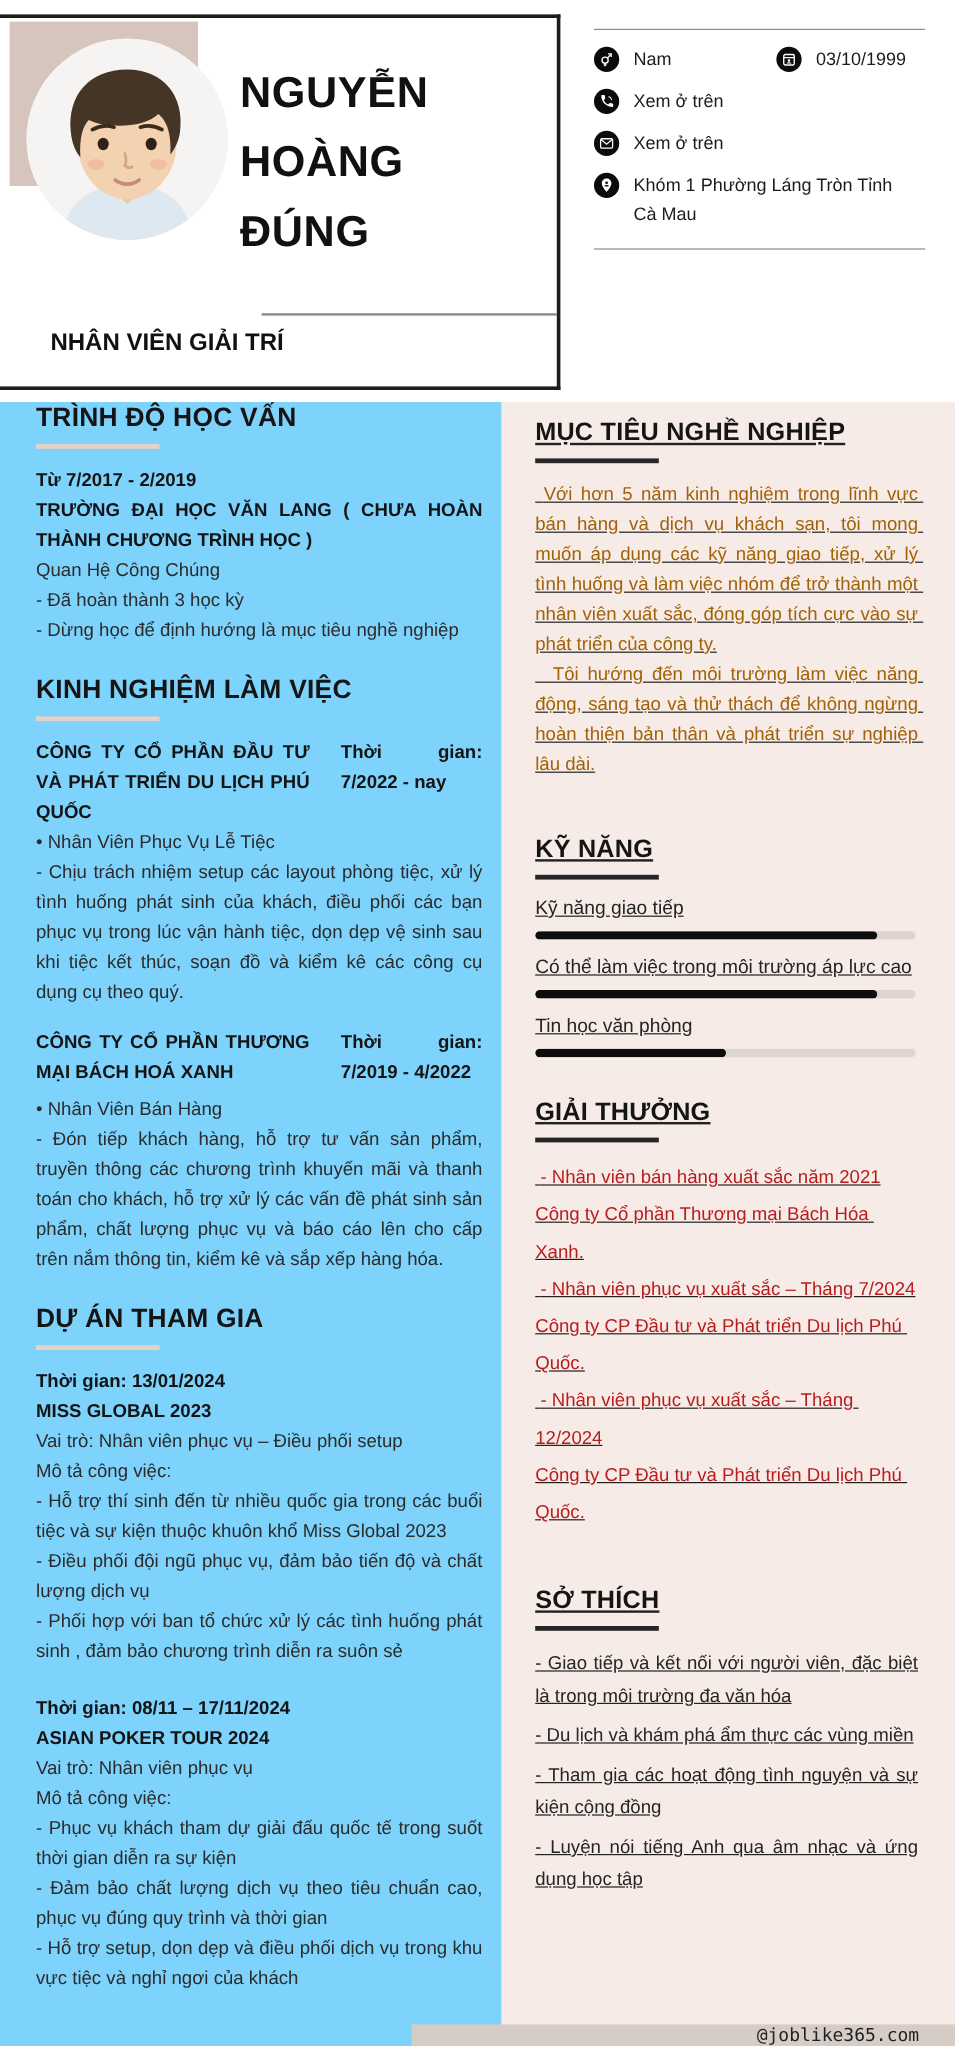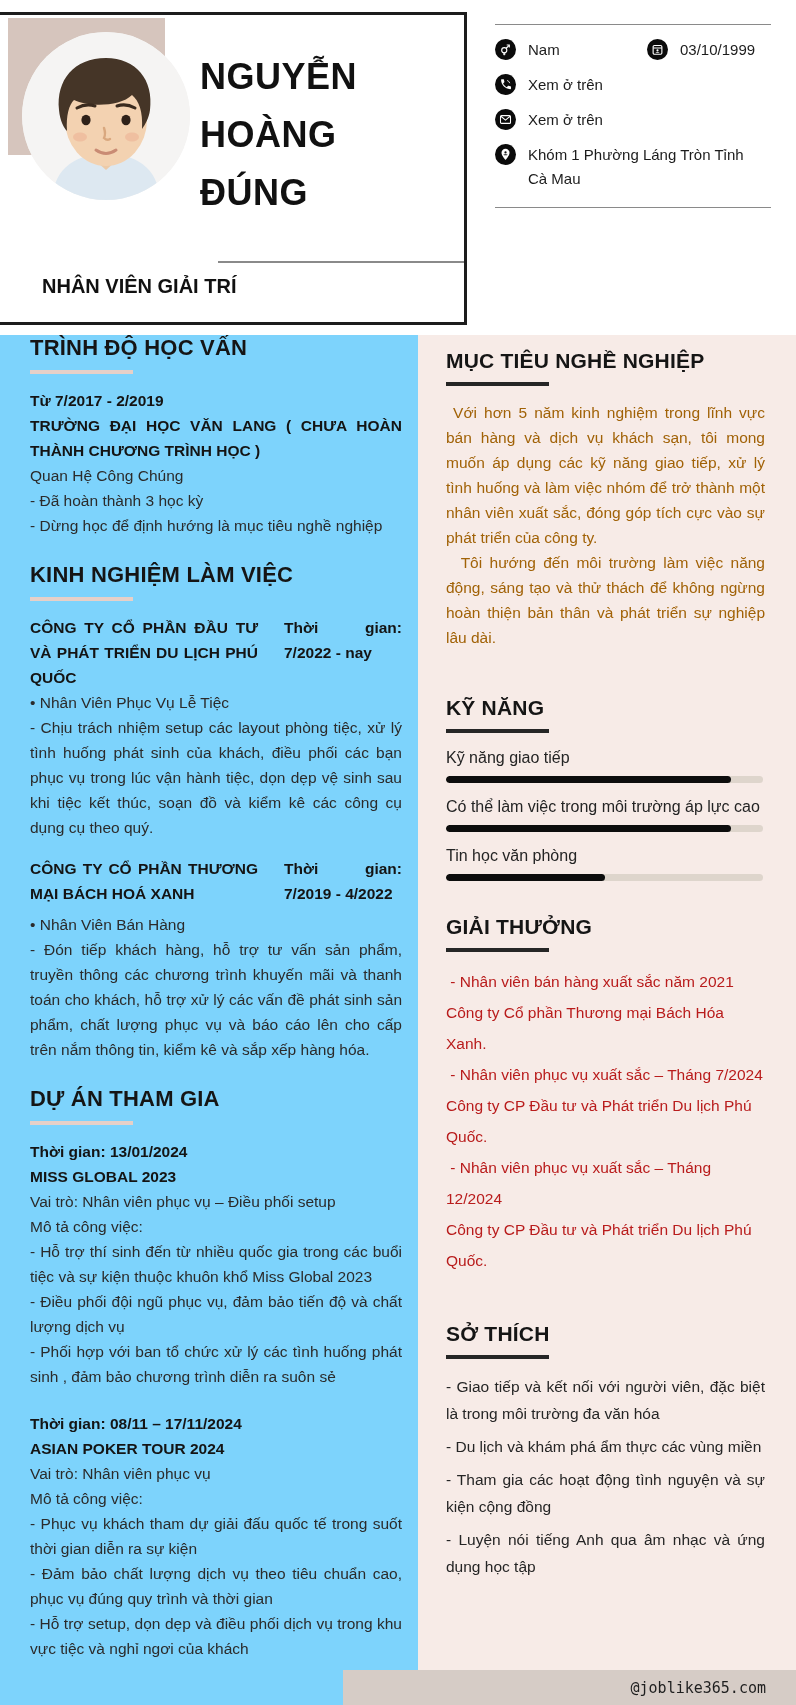--- a/index.html
+++ b/index.html
@@ -35,21 +35,21 @@
   .c-ico {
     flex:0 0 21px; width:21px; height:21px; border-radius:50%;
     background:#0b0b0b; display:flex; align-items:center; justify-content:center; margin-top:0px;
   }
   .c-ico svg { width:15px; height:15px; display:block; }
   .c-txt { margin-left:12px; font-size:15px; line-height:21px; color:#1c1c1c; }
   .c-txt.wrap { line-height:24px; margin-top:-1px; }
   
   .columns { position:absolute; top:335px; left:0; width:796px; height:1370px; display:flex; }
   .left-col  { width:418px; background:#7dd3fc; padding:0 16px 0 30px; }
-  .right-col { flex:1; background:#f7ebe7; padding:14px 31px 16px 28px; }
+  .right-col { flex:1; background:#f7ebe7; padding:14px 31px 16px 28px;text-decoration:underline; }
   h2.sec {
     font-size:22px; font-weight:bold; color:#151515; letter-spacing:.2px;
     margin-top:24px; margin-bottom:0;
   }
   h2.sec.first { margin-top:0; }
   .u-pink  { width:103px; height:4px; background:#e7d0c8; margin:9px 0 14px 0; }
   .u-dark  { width:103px; height:4px; background:#262626; margin:9px 0 14px 0; }
   .b15  { font-size:15.5px; font-weight:bold; color:#141414; line-height:25px; }
   .t15  { font-size:15.5px; color:#2b2b2b; line-height:25px; }
   .just { text-align:justify; }
@@ -62,22 +62,22 @@
   
   .r-par { font-size:15.5px; color:#a16207; line-height:25px; text-align:justify; white-space:pre-wrap; }
   .skill { margin-bottom:13px; }
   .skill-label { font-size:16px; color:#242424; line-height:22px; margin-bottom:7px; }
   .skill-bar { width:317px; height:7px; border-radius:4px; background:#ded5cc; overflow:hidden; }
   .skill-fill { height:100%; border-radius:4px; background:#0d0d0d; }
   .award-line { font-size:15.5px; color:#b91c1c; line-height:31px; white-space:pre-wrap; }
   .hobby-line { font-size:15.5px; color:#252525; line-height:27px; text-align:justify; margin-bottom:6px; }
   
   .footer {
-    position:absolute; left:343px; bottom:0; width:453px; height:35px;
-    background:#d6ccc6; display:flex; align-items:center; justify-content:flex-end;
+    position:absolute; left:343px; bottom:0; width:453px; height:18px;
+    background:#d6ccc6; display:flex; align-items:flex-end; justify-content:flex-end;
     padding-right:30px; z-index:5;
   }
   .footer span { font-family:"DejaVu Sans Mono", monospace; font-size:15px; color:#1f1f1f; }
 </style>
 </head>
 <body>
 
 <div class="page">
 
   <div class="header">

